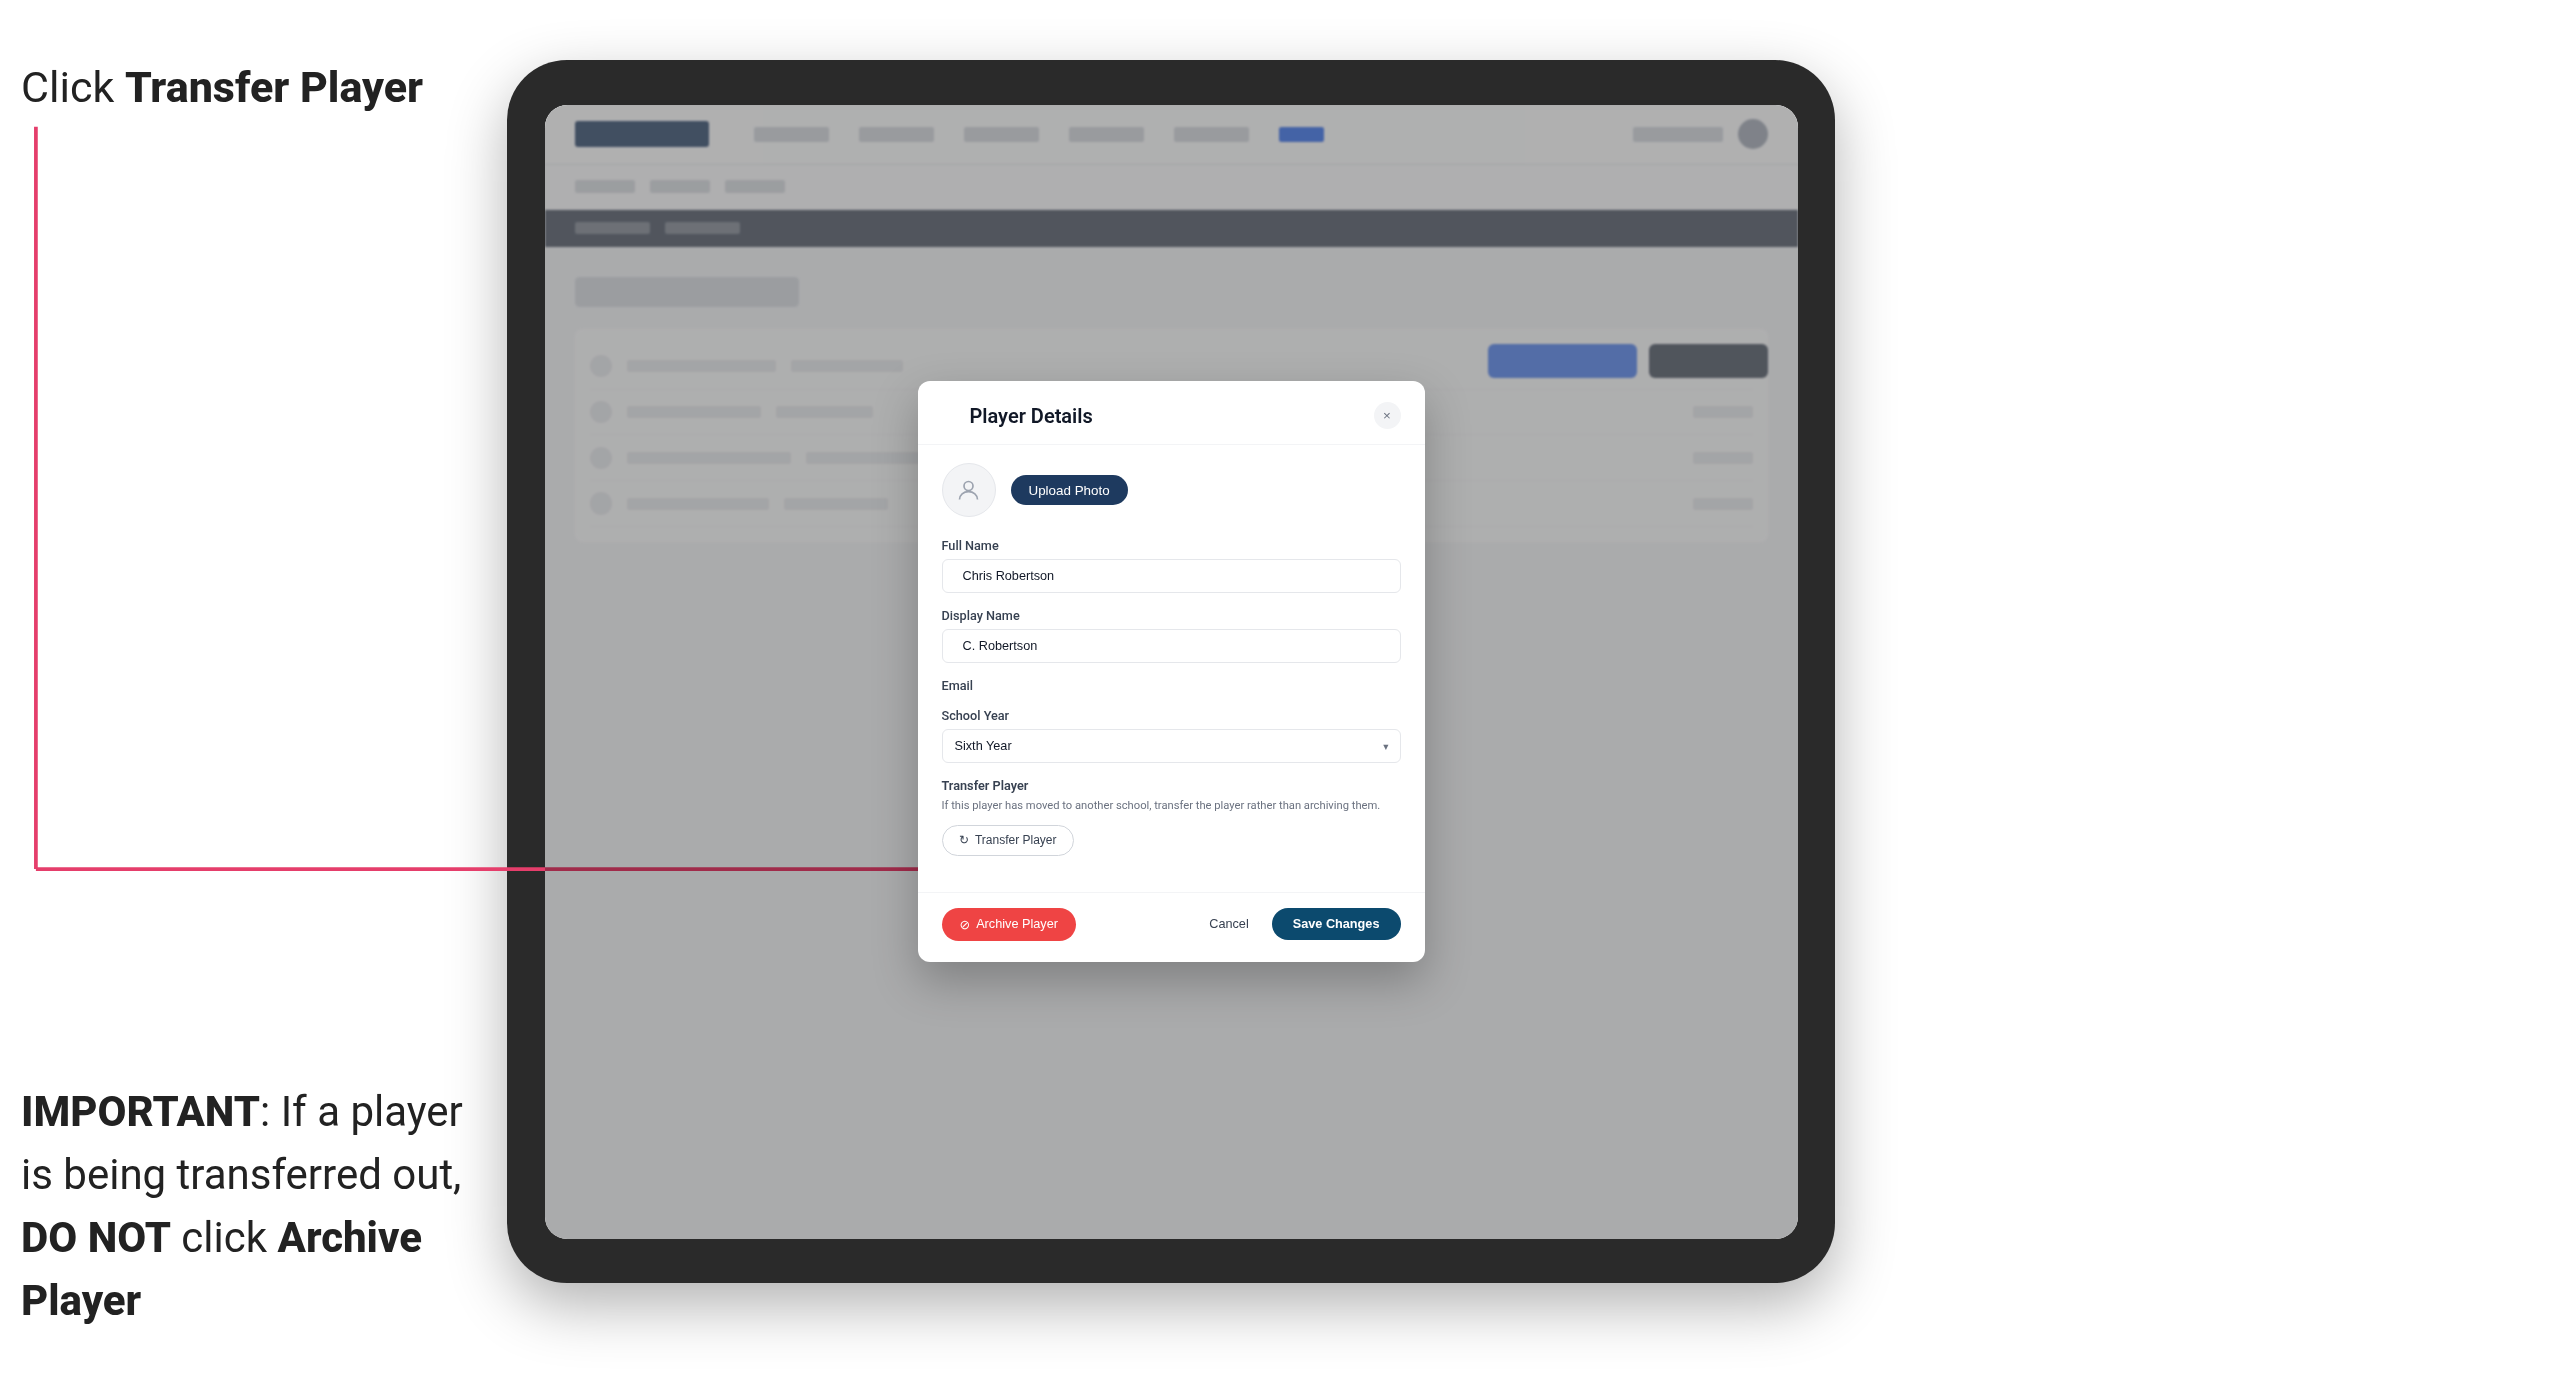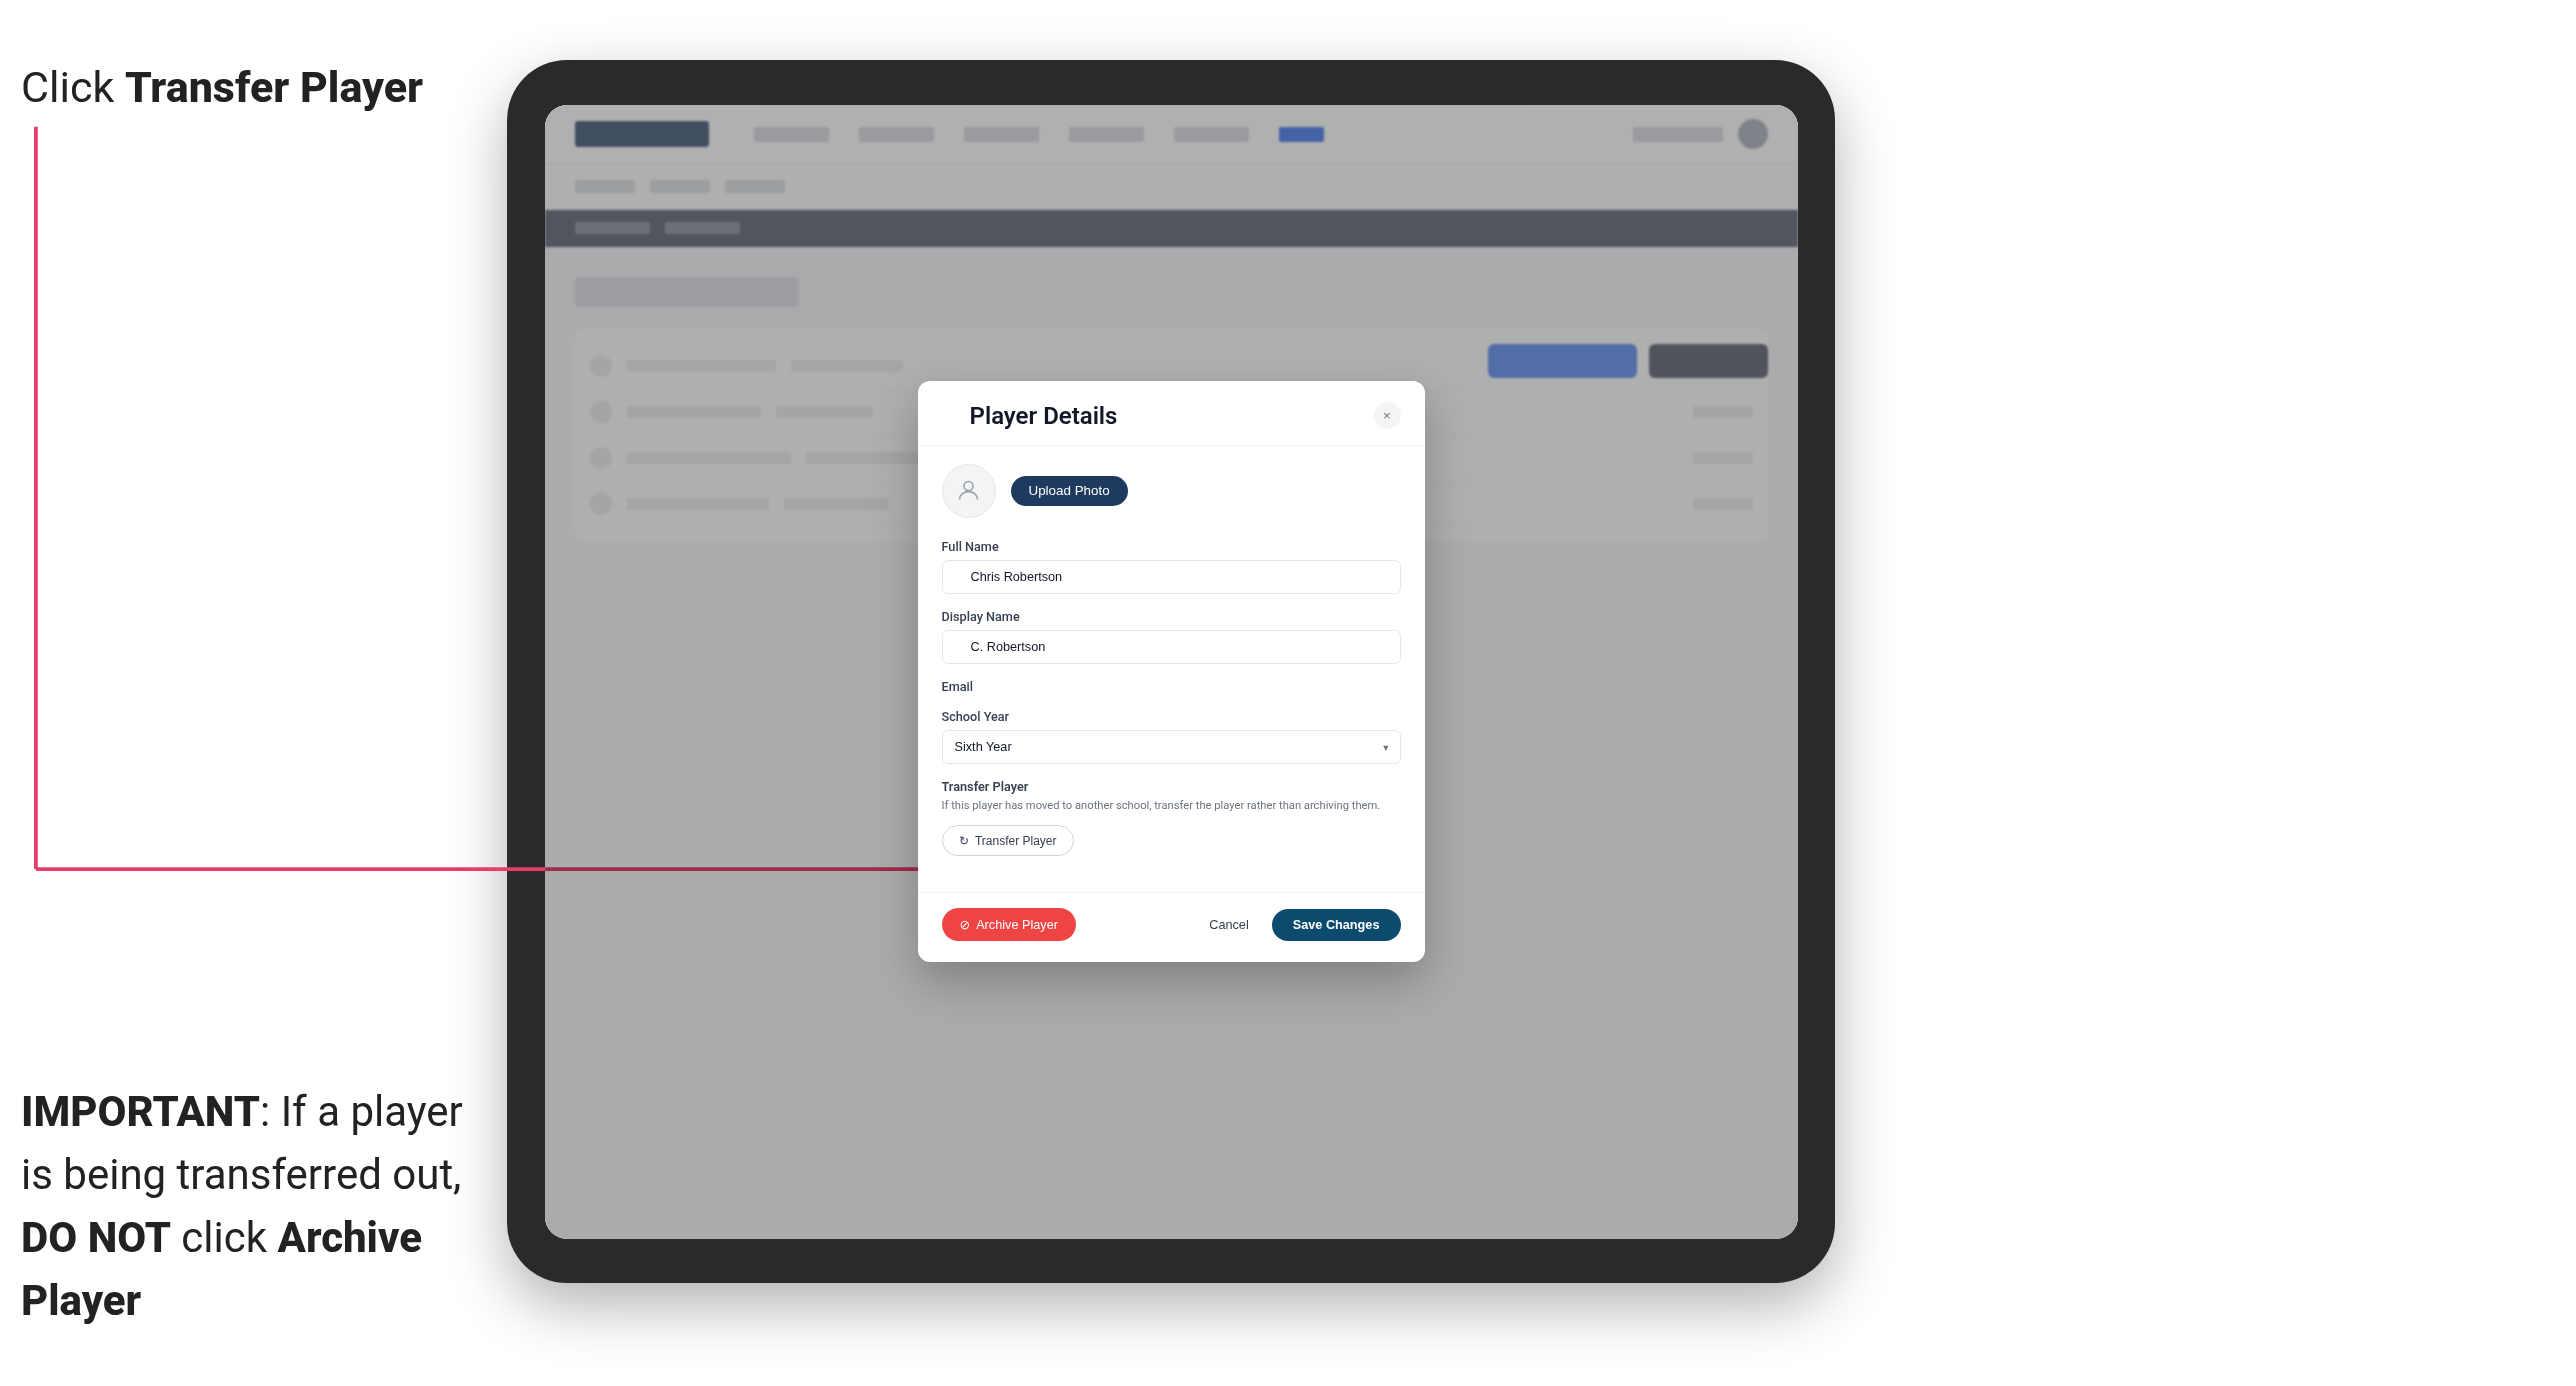--- a/index.html
+++ b/index.html
@@ -259,21 +259,21 @@
 
     .modal-header {
       display: flex;
       align-items: center;
       justify-content: space-between;
       padding: 21px 24px 15px;
       border-bottom: 0.7px solid #f3f4f6;
     }
 
     .modal-title {
-      font-size: 24px;
+      font-size: 20px;
       font-weight: 600;
       color: #111827;
       padding-left: 28px;
     }
 
     .modal-close {
       width: 27px;
       height: 27px;
       border-radius: 50%;
       background: #f3f4f6;
@@ -334,21 +334,21 @@
     .form-label {
       display: block;
       font-size: 12.7px;
       font-weight: 500;
       color: #374151;
       margin-bottom: 6px;
     }
 
     .form-input {
       width: 100%;
-      padding: 9px 28px;
+      padding: 9px 20px;
       border: 0.7px solid #e5e7eb;
       border-radius: 6px;
       font-size: 12.7px;
       color: #111827;
       background: #fff;
       outline: none;
     }
 
     .form-select {
       width: 100%;

